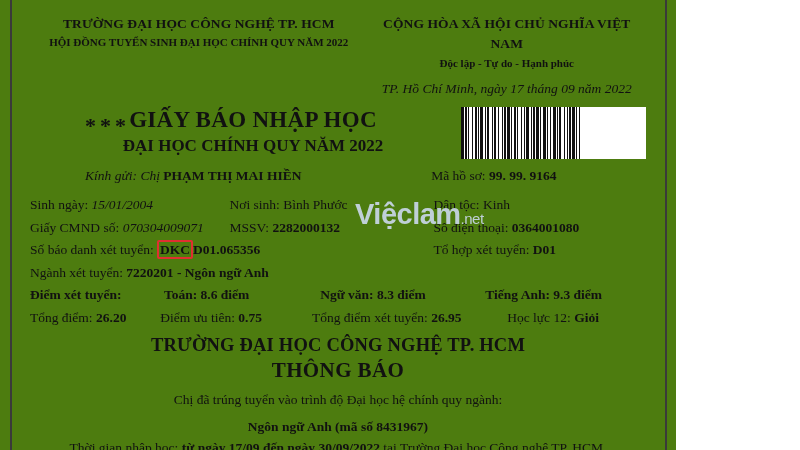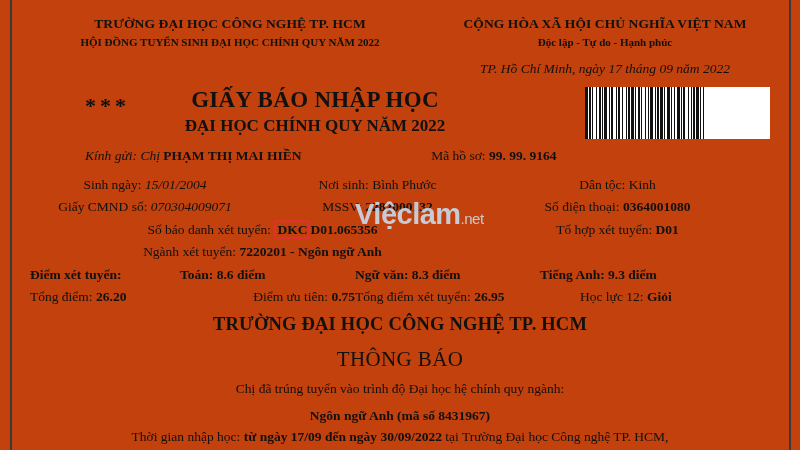--- a/index.html
+++ b/index.html
@@ -10,23 +10,23 @@
   body {
     width: 800px;
     height: 450px;
     overflow: hidden;
     font-family: "Liberation Serif", serif;
     color: #111111;
     position: relative;
   }
   .page {
     position: relative;
-    width: 800px;
+    width: 676px;
     height: 450px;
-    background: #c2410c;
+    background: #4d7c0f;
     box-sizing: border-box;
     padding: 14px 30px 0 30px;
   }
   .border-left {
     position: absolute;
     left: 10px;
     top: 0;
     bottom: 0;
     width: 2px;
     background: #3a3a3a;
@@ -115,21 +115,20 @@
   
   .info {
     position: relative;
     margin-top: 6px;
     font-size: 13.5px;
   }
   .row {
     display: flex;
     line-height: 21px;
     margin-bottom: 1.5px;
-    text-align: center;
   }
   .c1 { width: 230px; }
   .c2 { width: 235px; }
   .c3 { width: 245px; }
   .lbl { }
   .val { font-weight: bold; }
   .val-i { font-style: italic; }
   .kinh-gui {
     text-align: left;
     padding-left: 55px;
@@ -148,36 +147,36 @@
     display: flex;
     font-size: 13.5px;
     line-height: 21px;
     margin-bottom: 1.5px;
   }
   .s-a { width: 150px; }
   .s-b { width: 175px; }
   .s-c { width: 185px; }
   .s-d { width: 180px; }
   .t-a { width: 150px; }
-  .t-b { width: 175px; text-align: right; }
+  .t-b { width: 175px; }
   .t-c { width: 225px; }
   .t-d { width: 160px; }
   
   .school-name {
     text-align: center;
     font-size: 18.5px;
     font-weight: bold;
     margin-top: 7px;
     letter-spacing: .2px;
   }
   .thongbao {
     text-align: center;
     font-size: 21px;
-    font-weight: normal;
-    margin-top: 12px;
+    font-weight: bold;
+    margin-top: 2px;
     letter-spacing: .4px;
   }
   .body-text {
     text-align: center;
     font-size: 13.5px;
     line-height: 21px;
     margin-top: 6px;
   }
   .body-text.b { font-weight: bold; }
   .body-left {

